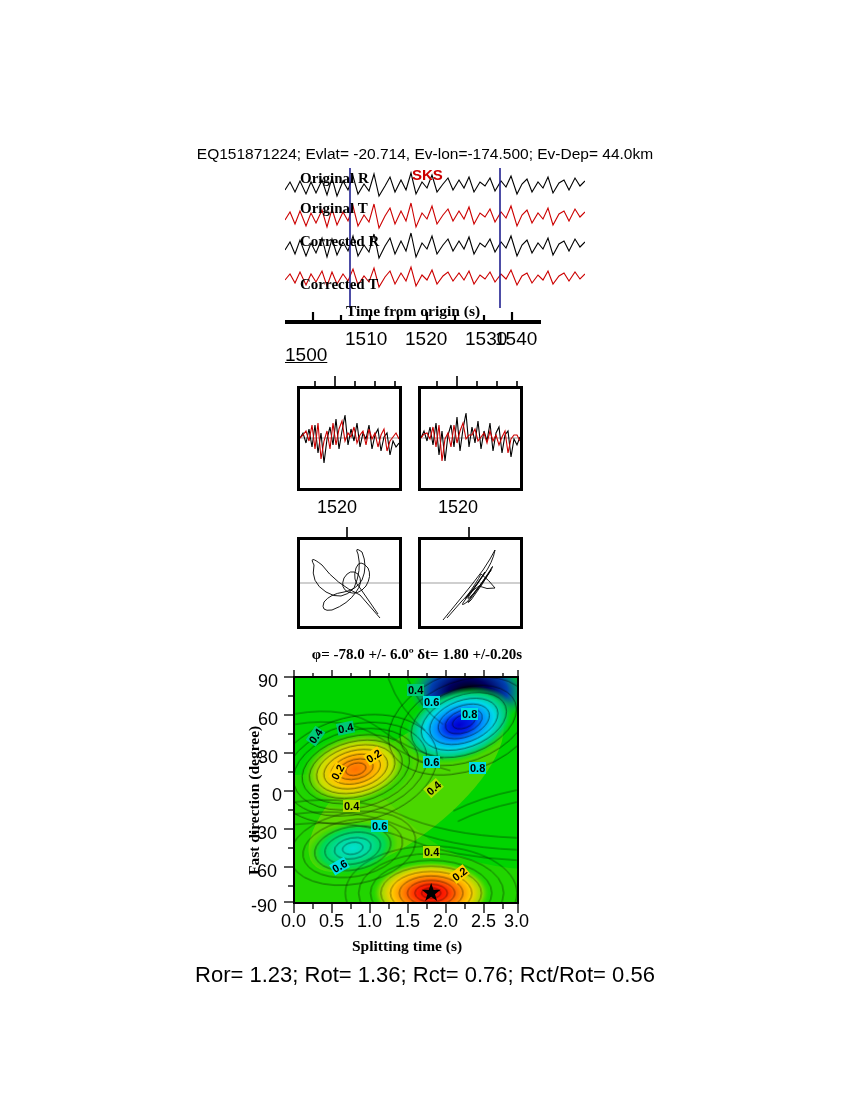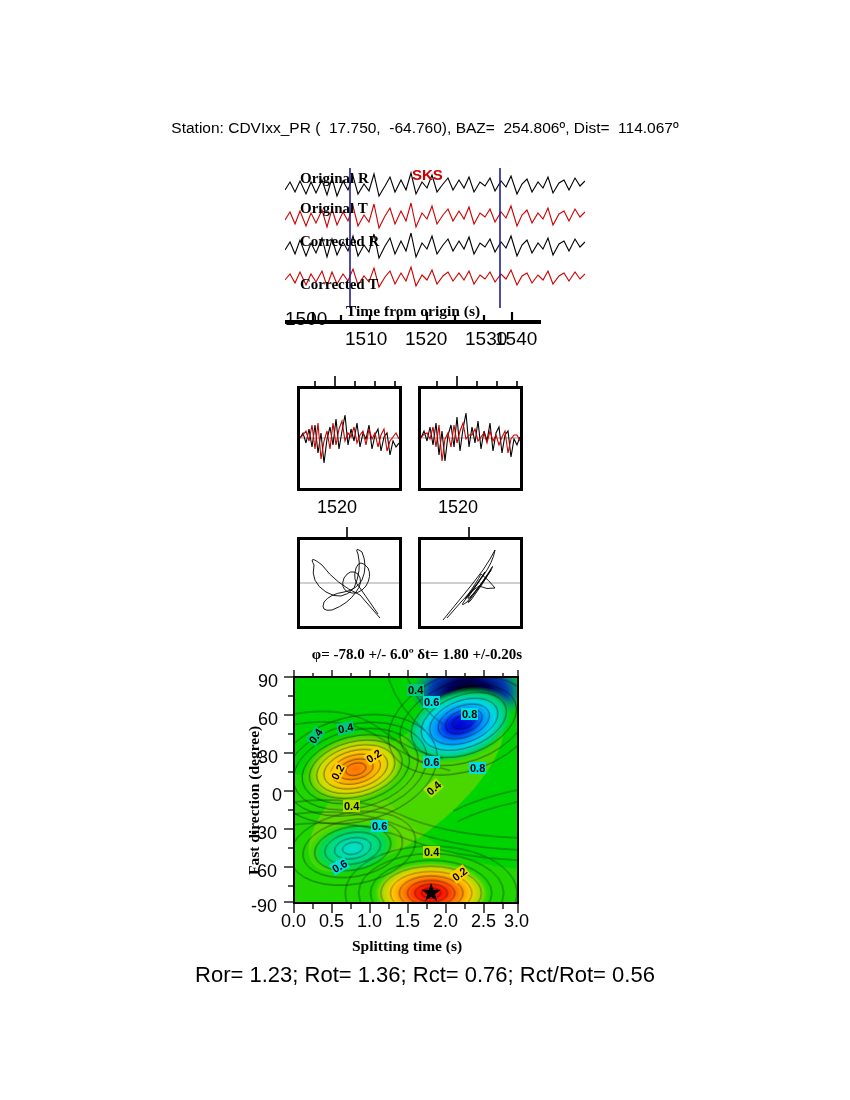--- a/index.html
+++ b/index.html
@@ -64,21 +64,21 @@
   .contourframe{position:absolute;border:2px solid #000;box-sizing:border-box;}
 
   svg{display:block;}
   .clab{font-family:"Liberation Sans", sans-serif;font-size:11px;font-weight:bold;}
 </style>
 </head>
 <body>
 
 <div class="fig">
 
-  <div class="hdr hdr1">Station: CDVIxx_PR (  17.750,  -64.760), BAZ=  254.806º, Dist=  114.067º</div>
+  <div class="hdr hdr2">EQ151871224; Evlat= -20.714, Ev-lon=-174.500; Ev-Dep= 44.0km</div>
 
   <div>
     <svg width="300" height="140" style="position:absolute;left:285px;top:168px;" viewBox="0 0 300 140">
 
       <polyline fill="none" stroke="#000000" stroke-width="1.1" points="0,22 5,14 10,24 15,13 21,26 26,14 31,25 37,12 42,27 47,10 52,28 58,13 63,22 68,8 73,26 79,16 84,23 89,6 94,28 100,18 105,9 110,24 116,12 121,22 126,5 131,26 137,14 142,20 147,7 152,24 158,16 163,10 168,22 174,12 179,20 184,9 189,24 195,14 200,18 205,10 210,23 216,13 221,19 226,8 232,26 237,16 242,11 247,24 253,14 258,20 263,9 268,25 274,15 279,12 284,22 290,10 295,18 300,13"></polyline>
 
       <polyline fill="none" stroke="#cc0000" stroke-width="1.1" points="0,52 5,44 10,56 15,43 21,58 26,45 31,55 37,42 42,59 47,41 52,57 58,44 63,53 68,38 73,58 79,47 84,54 89,36 94,60 100,48 105,40 110,56 116,43 121,53 126,35 131,59 137,45 142,51 147,38 152,56 158,47 163,41 168,53 174,43 179,51 184,39 189,56 195,45 200,49 205,41 210,54 216,44 221,50 226,38 232,58 237,47 242,42 247,55 253,45 258,51 263,40 268,57 274,46 279,43 284,53 290,41 295,49 300,44"></polyline>
 
       <polyline fill="none" stroke="#000000" stroke-width="1.1" points="0,82 5,74 10,86 15,72 21,88 26,75 31,85 37,70 42,89 47,71 52,87 58,74 63,83 68,68 73,88 79,77 84,84 89,66 94,90 100,78 105,70 110,86 116,73 121,83 126,65 131,89 137,75 142,81 147,68 152,86 158,77 163,71 168,83 174,73 179,81 184,69 189,86 195,75 200,79 205,71 210,84 216,74 221,80 226,68 232,88 237,77 242,72 247,85 253,75 258,81 263,70 268,87 274,76 279,73 284,83 290,71 295,79 300,74"></polyline>
 
@@ -103,21 +103,21 @@
         <line x1="85" y1="10" x2="85" y2="3"></line>
         <line x1="142" y1="10" x2="142" y2="0"></line>
         <line x1="199" y1="10" x2="199" y2="3"></line>
         <line x1="56" y1="10" x2="56" y2="3"></line>
         <line x1="113" y1="10" x2="113" y2="3"></line>
         <line x1="170" y1="10" x2="170" y2="3"></line>
         <line x1="227" y1="10" x2="227" y2="0"></line>
       </g>
     </svg>
     <div class="axtitle" style="left:346px;top:302px;">Time from origin (s)</div>
-    <div class="ticklab" style="left:285px;top:308px;">1500</div>
+    <div class="ticklab" style="left:285px;top:344px;text-decoration:underline;">1500</div>
     <div class="ticklab" style="left:345px;top:328px;">1510</div>
     <div class="ticklab" style="left:405px;top:328px;">1520</div>
     <div class="ticklab" style="left:465px;top:328px;">1530</div>
     <div class="ticklab" style="left:495px;top:328px;">1540</div>
   </div>
 
   <svg width="240" height="14" style="position:absolute;left:297px;top:374px;" viewBox="0 0 240 14">
     <g stroke="#000" stroke-width="1.6">
       <line x1="18" y1="14" x2="18" y2="7"></line>
         <line x1="38" y1="14" x2="38" y2="2"></line>

